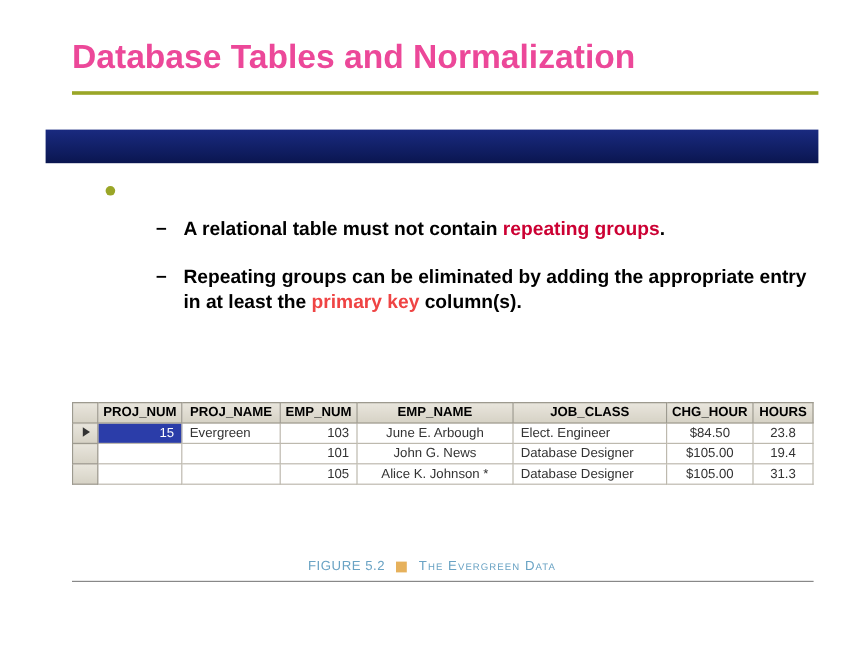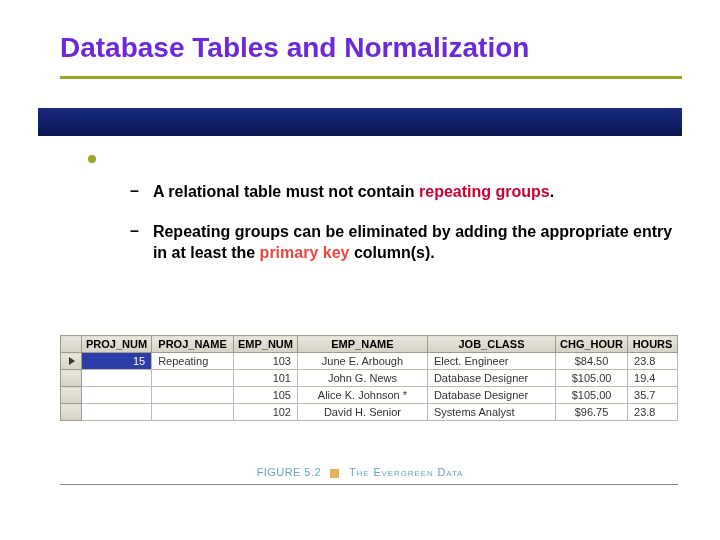--- a/index.html
+++ b/index.html
@@ -7,21 +7,21 @@
     width: 720px;
     height: 540px;
     background: #fff;
     font-family: Arial, Helvetica, sans-serif;
     position: relative;
     overflow: hidden;
   }
   .title {
     font-size: 28px;
     font-weight: bold;
-    color: #6d28d9;
+    color: #ec4899;
     padding: 32px 0 0 60px;
   }
   .title-underline {
     position: absolute;
     left: 60px;
     right: 38px;
     top: 76px;
     height: 3px;
     background: #9aa627;
   }
@@ -93,21 +93,21 @@
     border-bottom:4px solid transparent;
     border-left:6px solid #333;
     margin-left:2px;
   }
   .pnum { text-align:right; width:60px;}
   .pname { width:82px;}
   .enum { text-align:right; width:56px;}
   .ename { width:132px; text-align:center;}
   .job { width:130px;}
   .chg { text-align:center; width:72px;}
-  .hrs { text-align:left; width:50px;}
+  .hrs { text-align:center; width:50px;}
   .sel-cell { background:#2b3da9 !important; color:#fff !important; }
 
   .caption {
     position:absolute;
     left: 0; right:0;
     top: 466px;
     text-align:center;
     font-size:11px;
     color:#6aa3c4;
     letter-spacing: .04em;
@@ -162,21 +162,21 @@
         <th>EMP_NAME</th>
         <th>JOB_CLASS</th>
         <th>CHG_HOUR</th>
         <th>HOURS</th>
       </tr>
     </thead>
     <tbody id="tbody">
         <tr>
           <td class="rowhdr sel"></td>
           <td class="pnum sel-cell">15</td>
-          <td class="pname">Repeating</td>
+          <td class="pname">Evergreen</td>
           <td class="enum">103</td>
           <td class="ename">June E. Arbough</td>
           <td class="job">Elect. Engineer</td>
           <td class="chg">$84.50</td>
           <td class="hrs">23.8</td>
         </tr>
         <tr>
           <td class="rowhdr"></td>
           <td class="pnum"></td>
           <td class="pname"></td>
@@ -187,31 +187,21 @@
           <td class="hrs">19.4</td>
         </tr>
         <tr>
           <td class="rowhdr"></td>
           <td class="pnum"></td>
           <td class="pname"></td>
           <td class="enum">105</td>
           <td class="ename">Alice K. Johnson *</td>
           <td class="job">Database Designer</td>
           <td class="chg">$105.00</td>
-          <td class="hrs">35.7</td>
-        </tr>
-        <tr>
-          <td class="rowhdr"></td>
-          <td class="pnum"></td>
-          <td class="pname"></td>
-          <td class="enum">102</td>
-          <td class="ename">David H. Senior</td>
-          <td class="job">Systems Analyst</td>
-          <td class="chg">$96.75</td>
-          <td class="hrs">23.8</td>
+          <td class="hrs">31.3</td>
         </tr>
       </tbody>
   </table>
 </div>
 
 <div class="caption">
   <span class="figno">FIGURE 5.2</span>
   <span class="sq"></span>
   <span class="figtxt">The Evergreen Data</span>
 </div>

